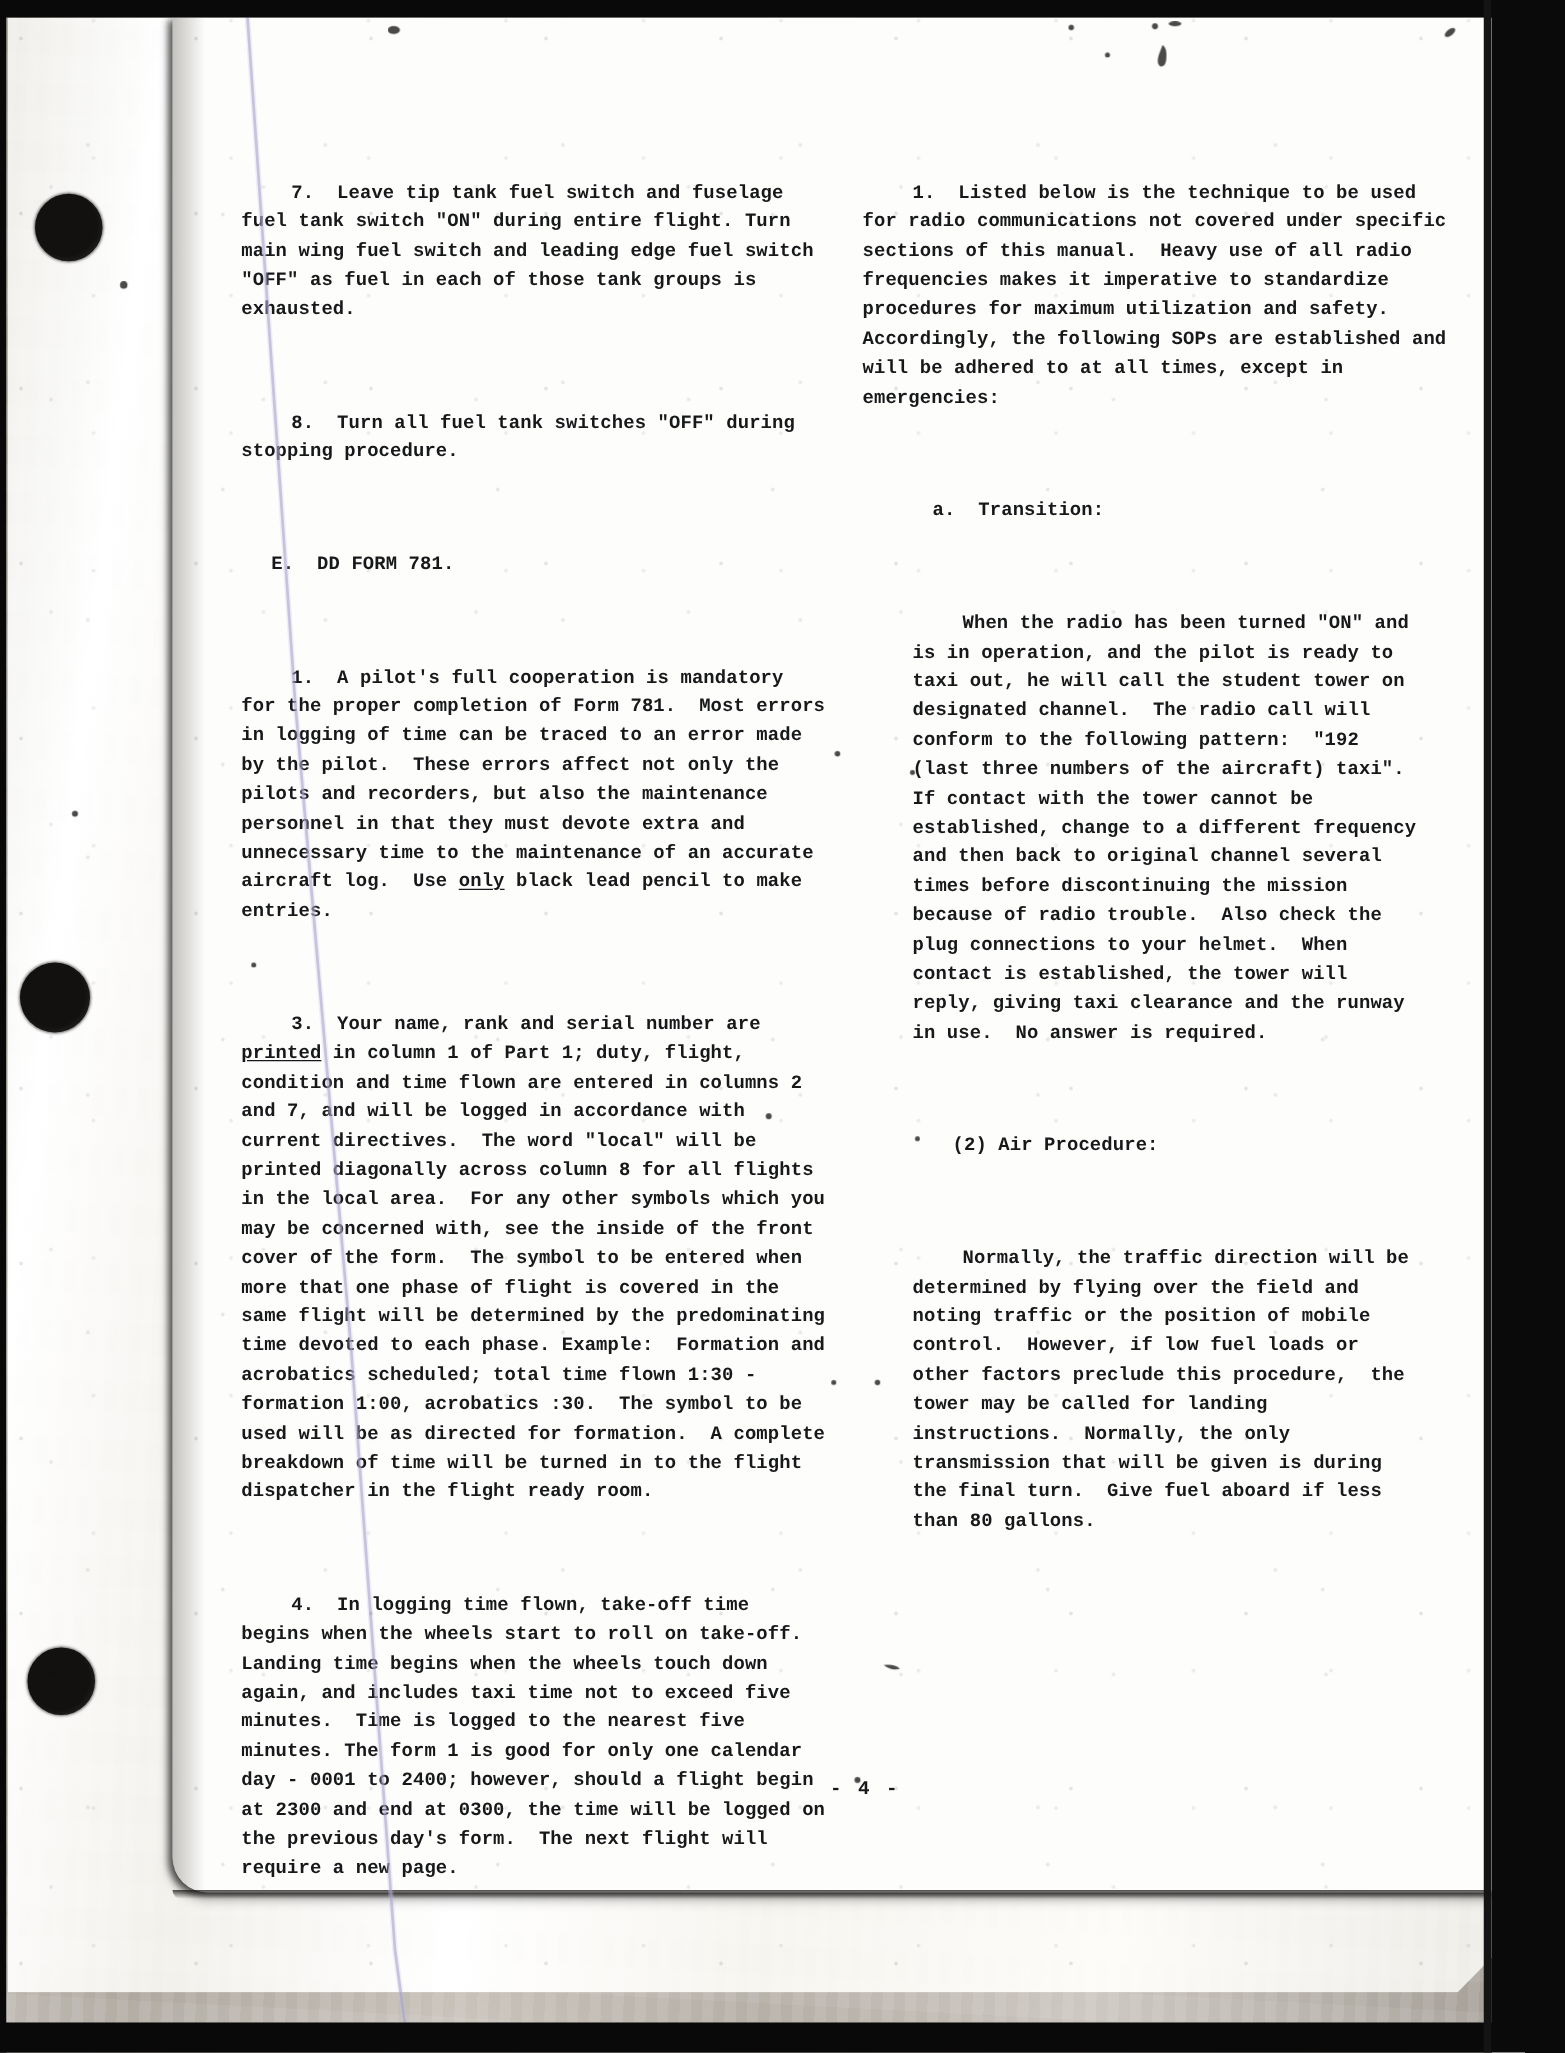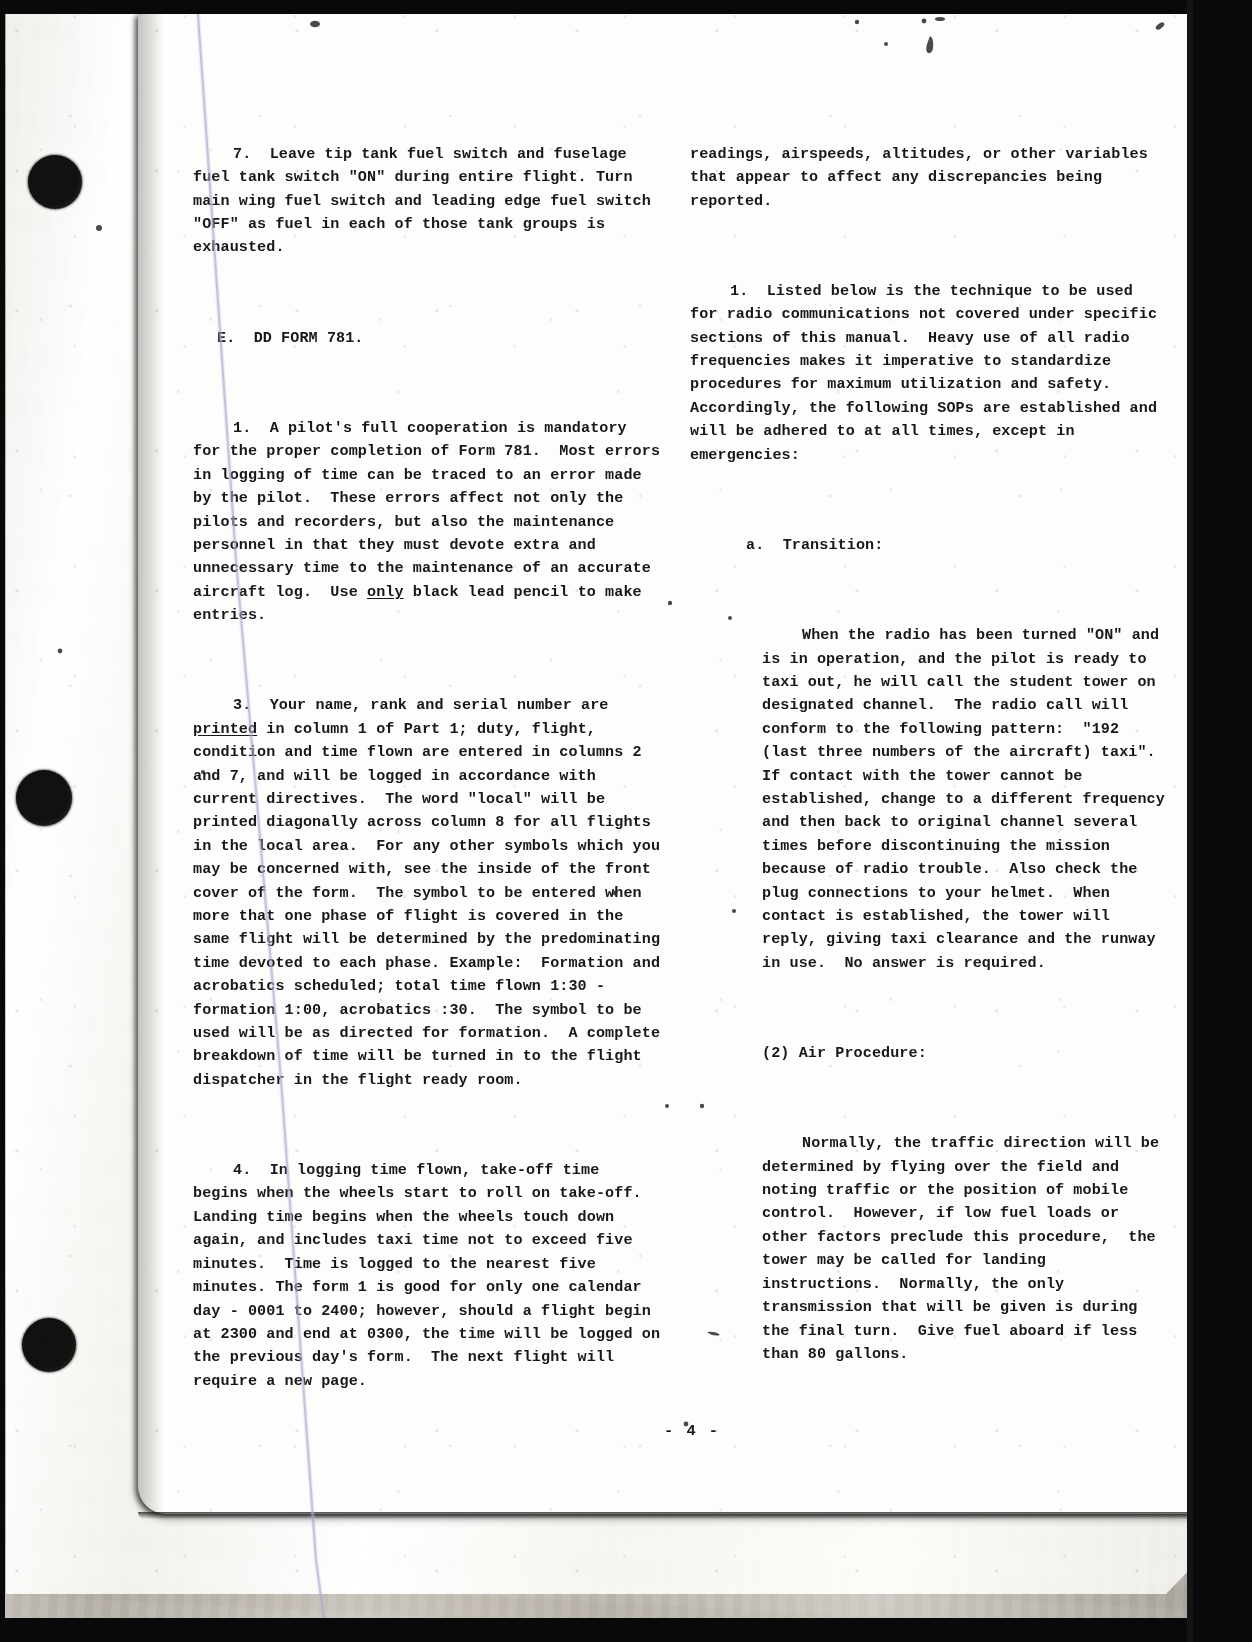--- a/index.html
+++ b/index.html
@@ -64,21 +64,21 @@
   .content{position:absolute;left:138px;top:14px;width:1108px;height:1500px;overflow:hidden;}
   .col{position:absolute;top:82px;font-size:15.1px;line-height:23.4px;color:#17181a;
     letter-spacing:.1px;white-space:pre-wrap;font-weight:700;}
   .colL{left:55px;width:470px;}
   .colR{left:552px;width:478px;}
   .p{margin:0 0 20px 0;}
   .ind1{text-indent:40px;}
   .head{text-indent:24px;margin-bottom:20px;}
   .sub-a{text-indent:56px;margin-bottom:20px;}
   .sub-1{text-indent:72px;margin-bottom:20px;}
-  .body-in{margin-left:72px;text-indent:40px;width:408px;}
+  .body-in{margin-left:40px;text-indent:40px;width:408px;}
   u{text-decoration:underline;text-underline-offset:2px;}
   .pagenum{position:absolute;left:0;top:1408px;width:1108px;text-align:center;
     font-size:15.4px;font-weight:700;color:#17181a;letter-spacing:2px;}
 </style>
 </head>
 <body>
 
 <div id="scan">
 
   <div class="backsheet"></div>
@@ -88,29 +88,29 @@
   <div class="pageleftshade"></div>
 
   <div class="hole" style="left:28px;top:155px;width:54px;height:54px;"></div>
   <div class="hole" style="left:16px;top:770px;width:56px;height:56px;"></div>
   <div class="hole" style="left:22px;top:1318px;width:54px;height:54px;"></div>
 
   <div class="content">
 
     <div class="col colL">
       <p class="p ind1">7.  Leave tip tank fuel switch and fuselage fuel tank switch "ON" during entire flight. Turn main wing fuel switch and leading edge fuel switch "OFF" as fuel in each of those tank groups is exhausted.</p>
+      <p class="p ind1">8.  Turn all fuel tank switches "OFF" during stopping procedure.</p>
       <p class="p head">E.  DD FORM 781.</p>
       <p class="p ind1"><span>1.  A pilot's full cooperation is mandatory for the proper completion of Form 781.  Most errors in logging of time can be traced to an error made by the pilot.  These errors affect not only the pilots and recorders, but also the maintenance personnel in that they must devote extra and unnecessary time to the maintenance of an accurate aircraft log.  Use </span><u>only</u><span> black lead pencil to make entries.</span></p>
       <p class="p ind1"><span>3.  Your name, rank and serial number are </span><u>printed</u><span> in column 1 of Part 1; duty, flight, condition and time flown are entered in columns 2 and 7, and will be logged in accordance with current directives.  The word "local" will be printed diagonally across column 8 for all flights in the local area.  For any other symbols which you may be concerned with, see the inside of the front cover of the form.  The symbol to be entered when more that one phase of flight is covered in the same flight will be determined by the predominating time devoted to each phase. Example:  Formation and acrobatics scheduled; total time flown 1:30 - formation 1:00, acrobatics :30.  The symbol to be used will be as directed for formation.  A complete breakdown of time will be turned in to the flight dispatcher in the flight ready room.</span></p>
       <p class="p ind1">4.  In logging time flown, take-off time begins when the wheels start to roll on take-off.  Landing time begins when the wheels touch down again, and includes taxi time not to exceed five minutes.  Time is logged to the nearest five minutes. The form 1 is good for only one calendar day - 0001 to 2400; however, should a flight begin at 2300 and end at 0300, the time will be logged on the previous day's form.  The next flight will require a new page.</p>
       
     </div>
 
     <div class="col colR">
-      <p class="p">readings, airspeeds, altitudes, or other variables that appear to affect any discrepancies being reported.</p>
       <p class="p ind1">1.  Listed below is the technique to be used for radio communications not covered under specific sections of this manual.  Heavy use of all radio frequencies makes it imperative to standardize procedures for maximum utilization and safety.  Accordingly, the following SOPs are established and will be adhered to at all times, except in emergencies:</p>
       <p class="p sub-a">a.  Transition:</p>
       <p class="p body-in">When the radio has been turned "ON" and is in operation, and the pilot is ready to taxi out, he will call the student tower on designated channel.  The radio call will conform to the following pattern:  "192 (last three numbers of the aircraft) taxi".  If contact with the tower cannot be established, change to a different frequency and then back to original channel several times before discontinuing the mission because of radio trouble.  Also check the plug connections to your helmet.  When contact is established, the tower will reply, giving taxi clearance and the runway in use.  No answer is required.</p>
       <p class="p sub-1">(2) Air Procedure:</p>
       <p class="p body-in">Normally, the traffic direction will be determined by flying over the field and noting traffic or the position of mobile control.  However, if low fuel loads or other factors preclude this procedure,  the tower may be called for landing instructions.  Normally, the only transmission that will be given is during the final turn.  Give fuel aboard if less than 80 gallons.</p>
       
       
       
       
       

